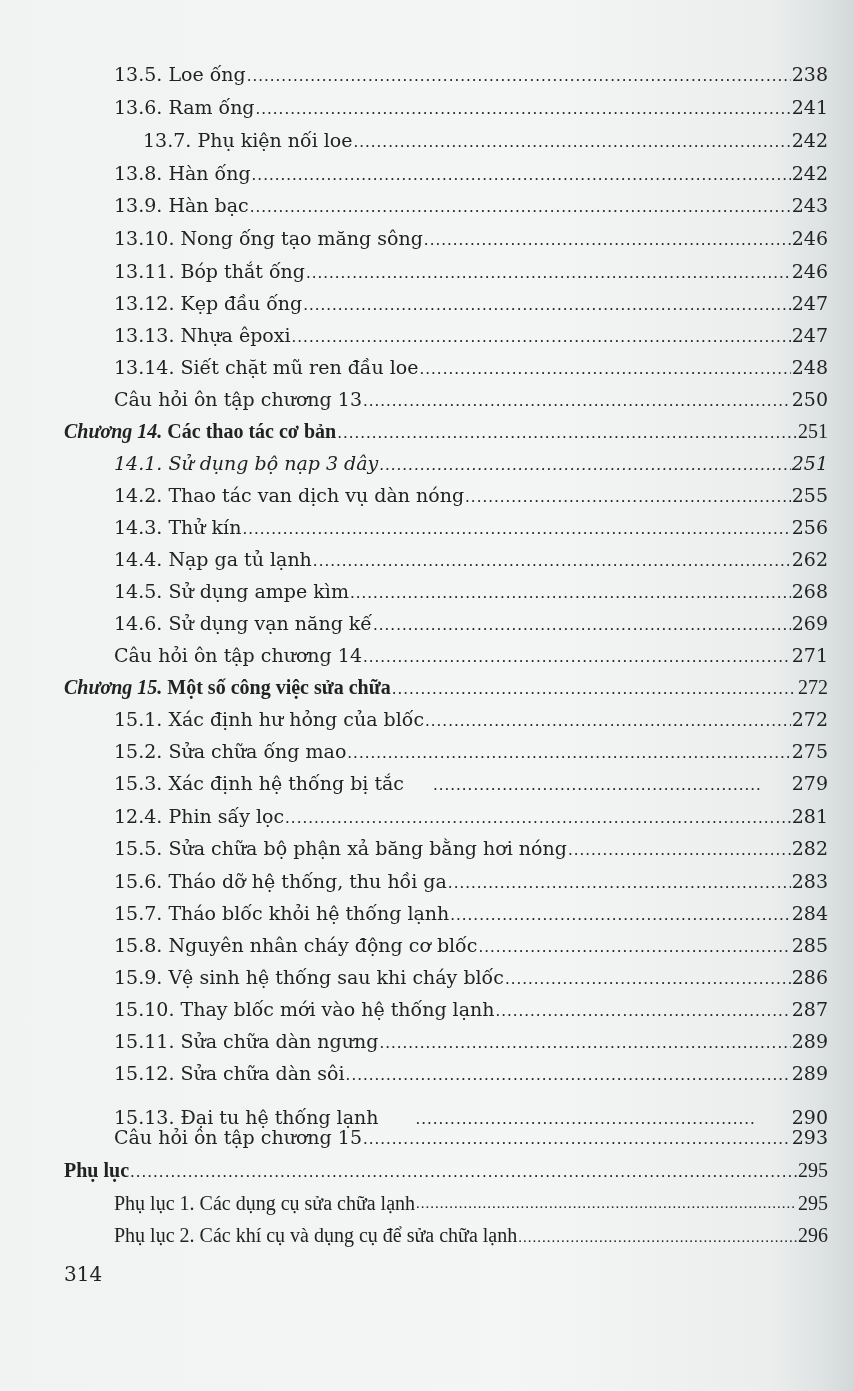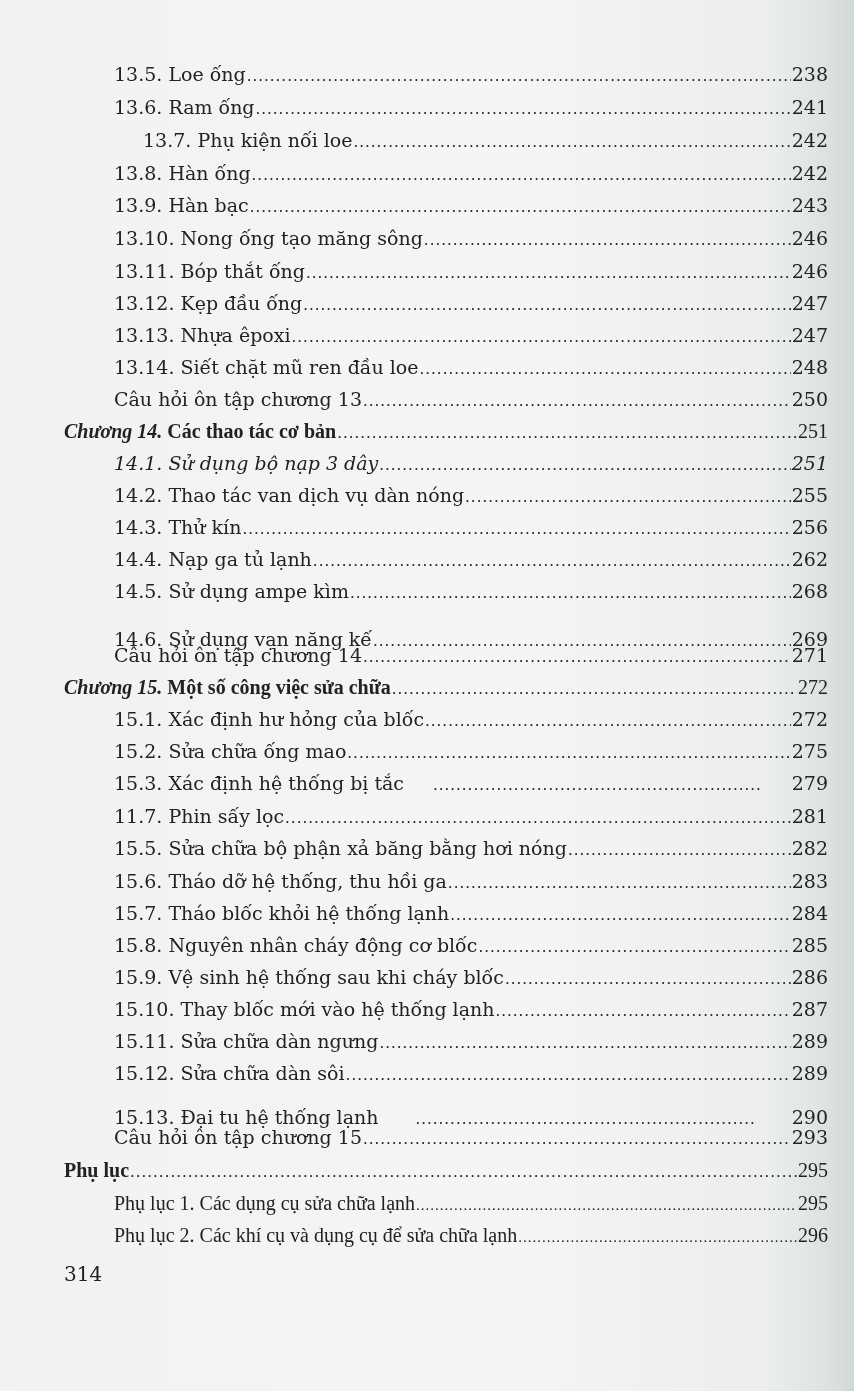--- a/index.html
+++ b/index.html
@@ -113,21 +113,21 @@
   <div class="row" style="top:546px;left:114px;">
       <span class="lbl">14.4. Nạp ga tủ lạnh</span>
       <span class="dots"></span>
       <span class="pg">262</span>
     </div>
   <div class="row" style="top:578px;left:114px;">
       <span class="lbl">14.5. Sử dụng ampe kìm</span>
       <span class="dots"></span>
       <span class="pg">268</span>
     </div>
-  <div class="row" style="top:610px;left:114px;margin-top:16px;">
+  <div class="row" style="top:610px;left:114px;">
       <span class="lbl">14.6. Sử dụng vạn năng kế</span>
       <span class="dots"></span>
       <span class="pg">269</span>
     </div>
   <div class="row" style="top:642px;left:114px;">
       <span class="lbl">Câu hỏi ôn tập chương 14</span>
       <span class="dots"></span>
       <span class="pg">271</span>
     </div>
 
@@ -145,21 +145,21 @@
       <span class="lbl">15.2. Sửa chữa ống mao</span>
       <span class="dots"></span>
       <span class="pg">275</span>
     </div>
   <div class="row" style="top:770px;left:114px;gap:28px;">
       <span class="lbl">15.3. Xác định hệ thống bị tắc</span>
       <span class="dots"></span>
       <span class="pg">279</span>
     </div>
   <div class="row" style="top:803px;left:114px;">
-      <span class="lbl">11.7. Phin sấy lọc</span>
+      <span class="lbl">12.4. Phin sấy lọc</span>
       <span class="dots"></span>
       <span class="pg">281</span>
     </div>
   <div class="row" style="top:835px;left:114px;">
       <span class="lbl">15.5. Sửa chữa bộ phận xả băng bằng hơi nóng</span>
       <span class="dots"></span>
       <span class="pg">282</span>
     </div>
   <div class="row" style="top:868px;left:114px;">
       <span class="lbl">15.6. Tháo dỡ hệ thống, thu hồi ga</span>
@@ -205,21 +205,21 @@
       <span class="lbl">Câu hỏi ôn tập chương 15</span>
       <span class="dots"></span>
       <span class="pg">293</span>
     </div>
 
   <div class="row chapter" style="top:1157px;left:64px;">
       <span class="lbl">Phụ lục</span>
       <span class="dots"></span>
       <span class="pg">295</span>
     </div>
-  <div class="row appx" style="top:1190px;left:114px;">
+  <div class="row appx" style="top:1190px;left:114px;align-items:center;">
       <span class="lbl">Phụ lục 1. Các dụng cụ sửa chữa lạnh</span>
       <span class="dots"></span>
       <span class="pg">295</span>
     </div>
   <div class="row appx" style="top:1222px;left:114px;">
       <span class="lbl">Phụ lục 2. Các khí cụ và dụng cụ để sửa chữa lạnh</span>
       <span class="dots"></span>
       <span class="pg">296</span>
     </div>
 </div>

